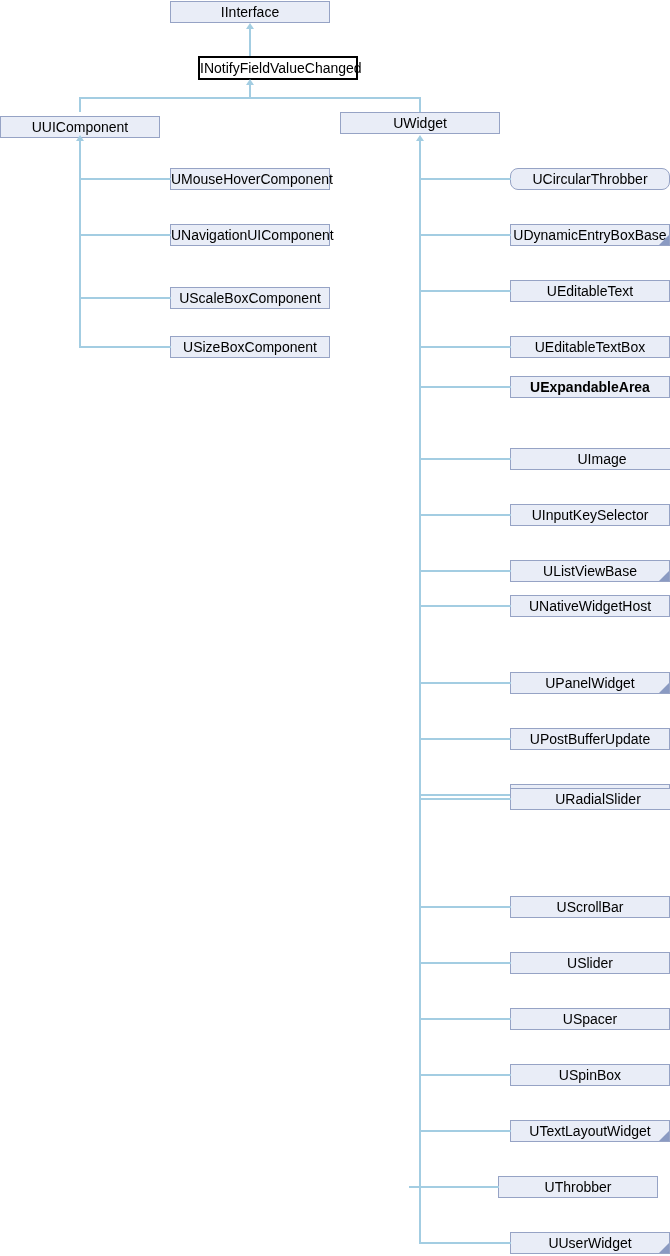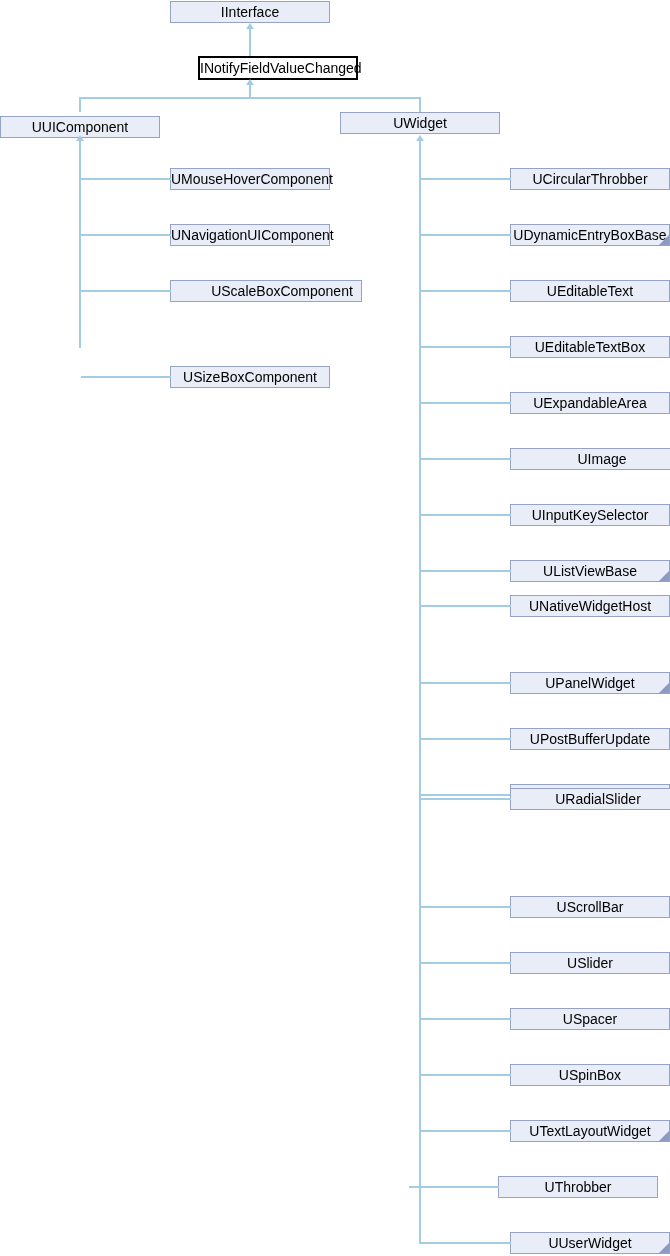--- a/index.html
+++ b/index.html
@@ -78,33 +78,33 @@
   <div class="edge" style="left:79px; top:99px; width:2px; height:13px;"></div>
   <div class="edge" style="left:419px; top:99px; width:2px; height:13px;"></div>
 
   <div class="node" style="left:0px; top:116px;">UUIComponent</div>
 
   <div class="arrow-up" style="left:76px; top:135px;"></div>
   <div class="edge" style="left:79px; top:141px; width:2px; height:207px;"></div>
 
   <div class="node child" style="left:170px; top:168px;">UMouseHoverComponent</div>
   <div class="node child" style="left:170px; top:224px;">UNavigationUIComponent</div>
-  <div class="node child" style="left:170px; top:280px;padding-left:32px;">UScaleBoxComponent</div>
-  <div class="node child" style="left:170px; top:336px;margin-top:30px;">USizeBoxComponent</div>
+  <div class="node child" style="left:170px; top:287px;">UScaleBoxComponent</div>
+  <div class="node child" style="left:170px; top:336px;">USizeBoxComponent</div>
 
   <div class="node" style="left:340px; top:112px;">UWidget</div>
 
   <div class="arrow-up" style="left:416px; top:135px;"></div>
   <div class="edge" style="left:419px; top:141px; width:2px; height:1103px;"></div>
 
-  <div class="node child" style="left:510px; top:168px;">UCircularThrobber</div>
+  <div class="node child" style="left:510px; top:168px;border-radius:8px;">UCircularThrobber</div>
   <div class="node child" style="left:510px; top:224px;">UDynamicEntryBoxBase<span class="fold"></span></div>
   <div class="node child" style="left:510px; top:280px;">UEditableText</div>
   <div class="node child" style="left:510px; top:336px;">UEditableTextBox</div>
-  <div class="node child" style="left:510px; top:392px;">UExpandableArea</div>
+  <div class="node child" style="left:510px; top:376px;font-weight:bold;">UExpandableArea</div>
   <div class="node child" style="left:510px; top:448px;padding-left:12px;">UImage</div>
   <div class="node child" style="left:510px; top:504px;text-align:center;">UInputKeySelector</div>
   <div class="node child" style="left:510px; top:560px;">UListViewBase<span class="fold"></span></div>
   <div class="node child" style="left:510px; top:595px;">UNativeWidgetHost</div>
   <div class="node child" style="left:510px; top:672px;">UPanelWidget<span class="fold"></span></div>
   <div class="node child" style="left:510px; top:728px;">UPostBufferUpdate</div>
   <div class="node child" style="left:510px; top:784px;">UProgressBar</div>
   <div class="node child" style="left:510px; top:788px;padding-left:8px;">URadialSlider</div>
   <div class="node child" style="left:510px; top:896px;">UScrollBar</div>
   <div class="node child" style="left:510px; top:952px;">USlider</div>

